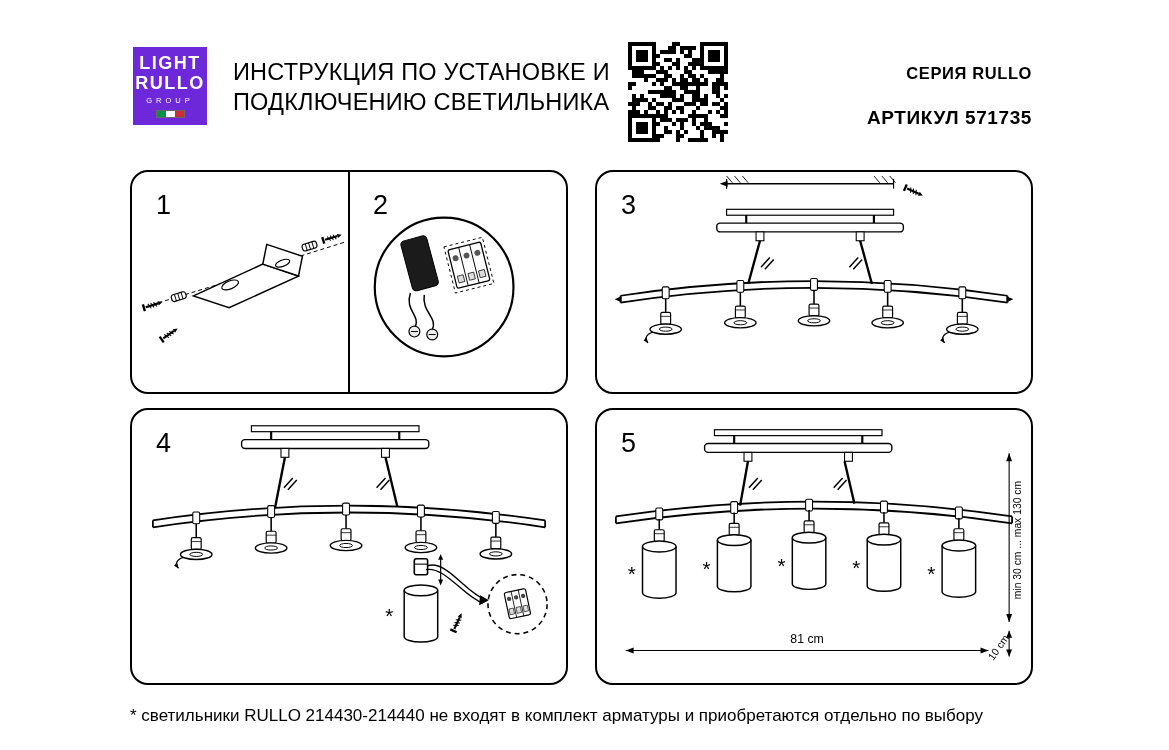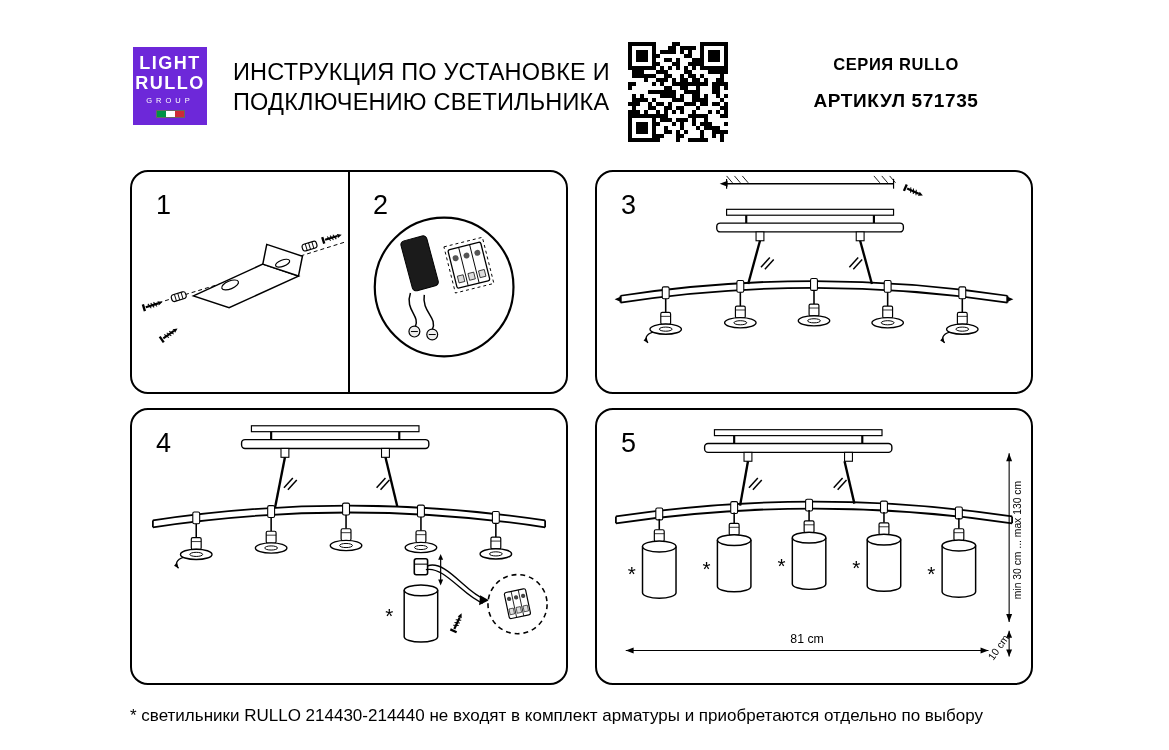--- a/index.html
+++ b/index.html
@@ -10,23 +10,23 @@
   
   .logo{position:absolute;left:133px;top:47px;width:74px;height:78px;background:#6d28d9;color:#fff;
         display:flex;flex-direction:column;align-items:center;justify-content:center}
   .logo-l1,.logo-l2{font-size:18px;font-weight:bold;letter-spacing:1.5px;line-height:1.08}
   .logo-l3{font-size:7.5px;letter-spacing:4px;margin-top:3px}
   .logo-flag{display:flex;margin-top:5px;border:1px solid #666}
   .logo-flag span{width:9px;height:6px;display:block}
   .title{position:absolute;left:233px;top:57px;font-size:23.5px;font-weight:normal;line-height:1.28;letter-spacing:.2px}
   .qr{position:absolute;left:628px;top:42px;width:100px;height:100px}
   .qr svg{width:100%;height:100%;display:block}
-  .prod{position:absolute;left:760px;top:55px;width:272px;text-align:center}
+  .prod{position:absolute;left:760px;top:64px;width:272px;text-align:right}
   .series{font-size:16.5px;font-weight:bold;letter-spacing:.6px}
-  .article{font-size:19px;font-weight:bold;margin-top:16px;letter-spacing:.6px}
+  .article{font-size:19px;font-weight:bold;margin-top:24px;letter-spacing:.6px}
 
   
   .panel{position:absolute;border:2px solid #000;border-radius:18px;background:#fff}
   .panel12{left:130px;top:170px;width:438px;height:224px}
   .panel3{left:595px;top:170px;width:438px;height:224px}
   .panel4{left:130px;top:408px;width:438px;height:277px}
   .panel5{left:595px;top:408px;width:438px;height:277px}
   .divider{position:absolute;left:50%;top:0;bottom:0;width:2px;background:#000;transform:translateX(-1px)}
   .stepnum{position:absolute;left:24px;top:18px;font-size:27px;color:#000}
   .stepnum.right{left:calc(50% + 24px)}

